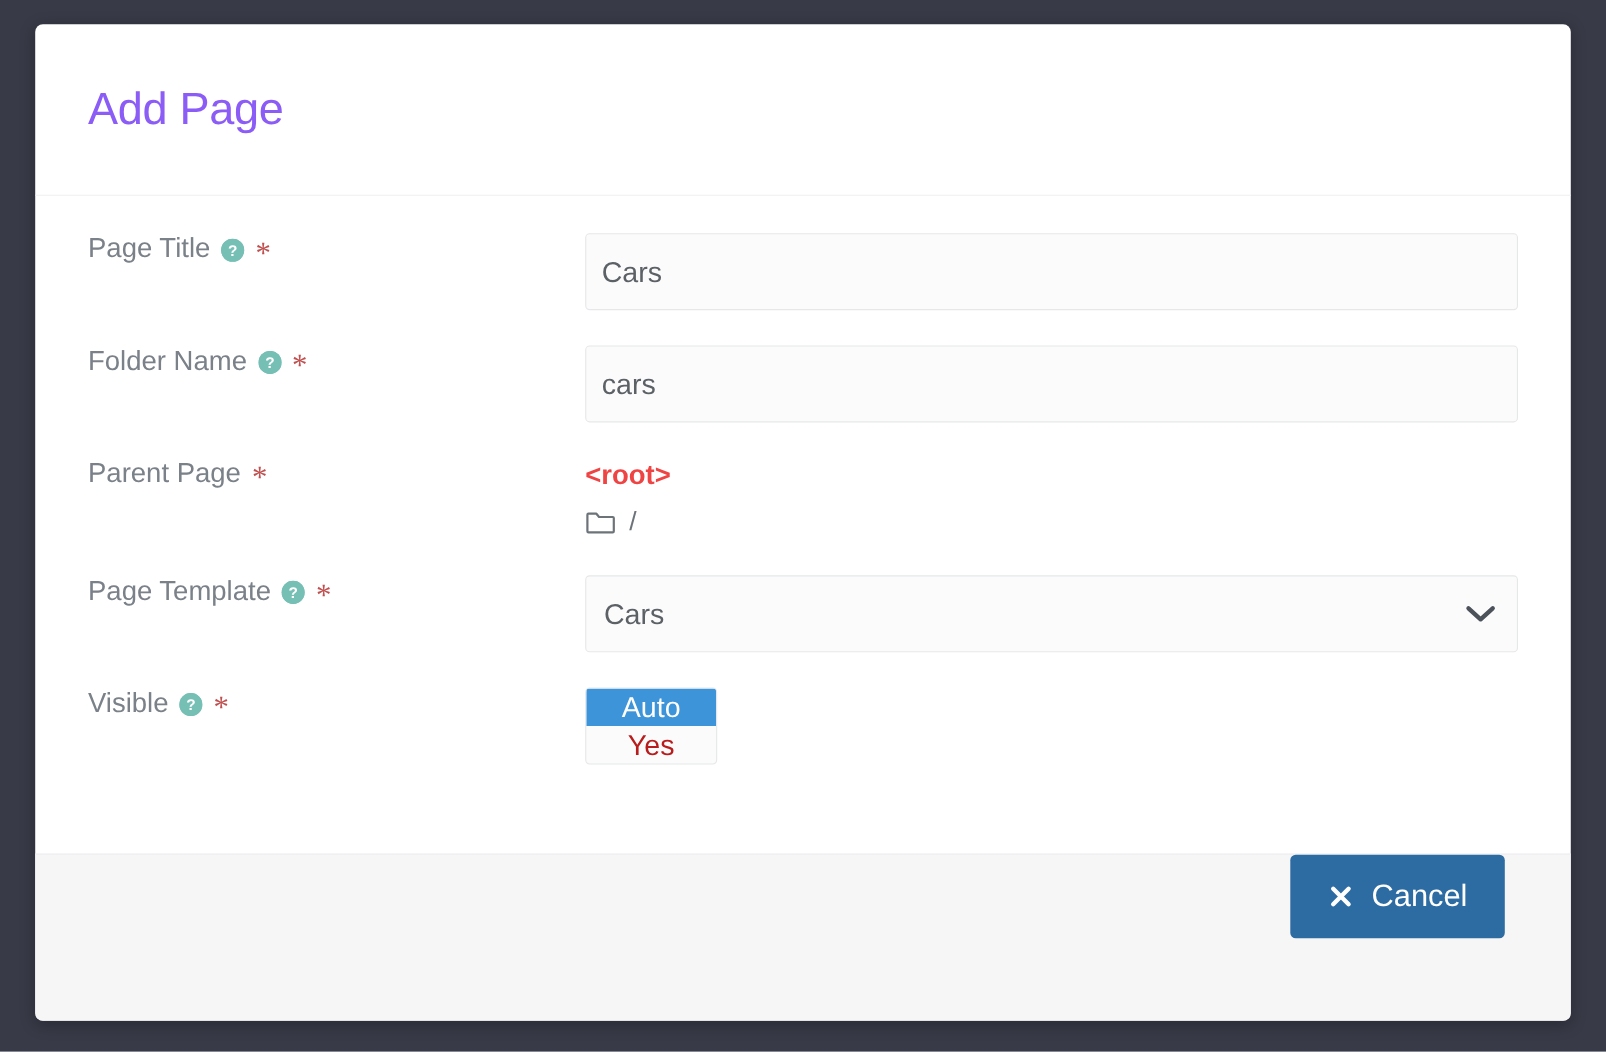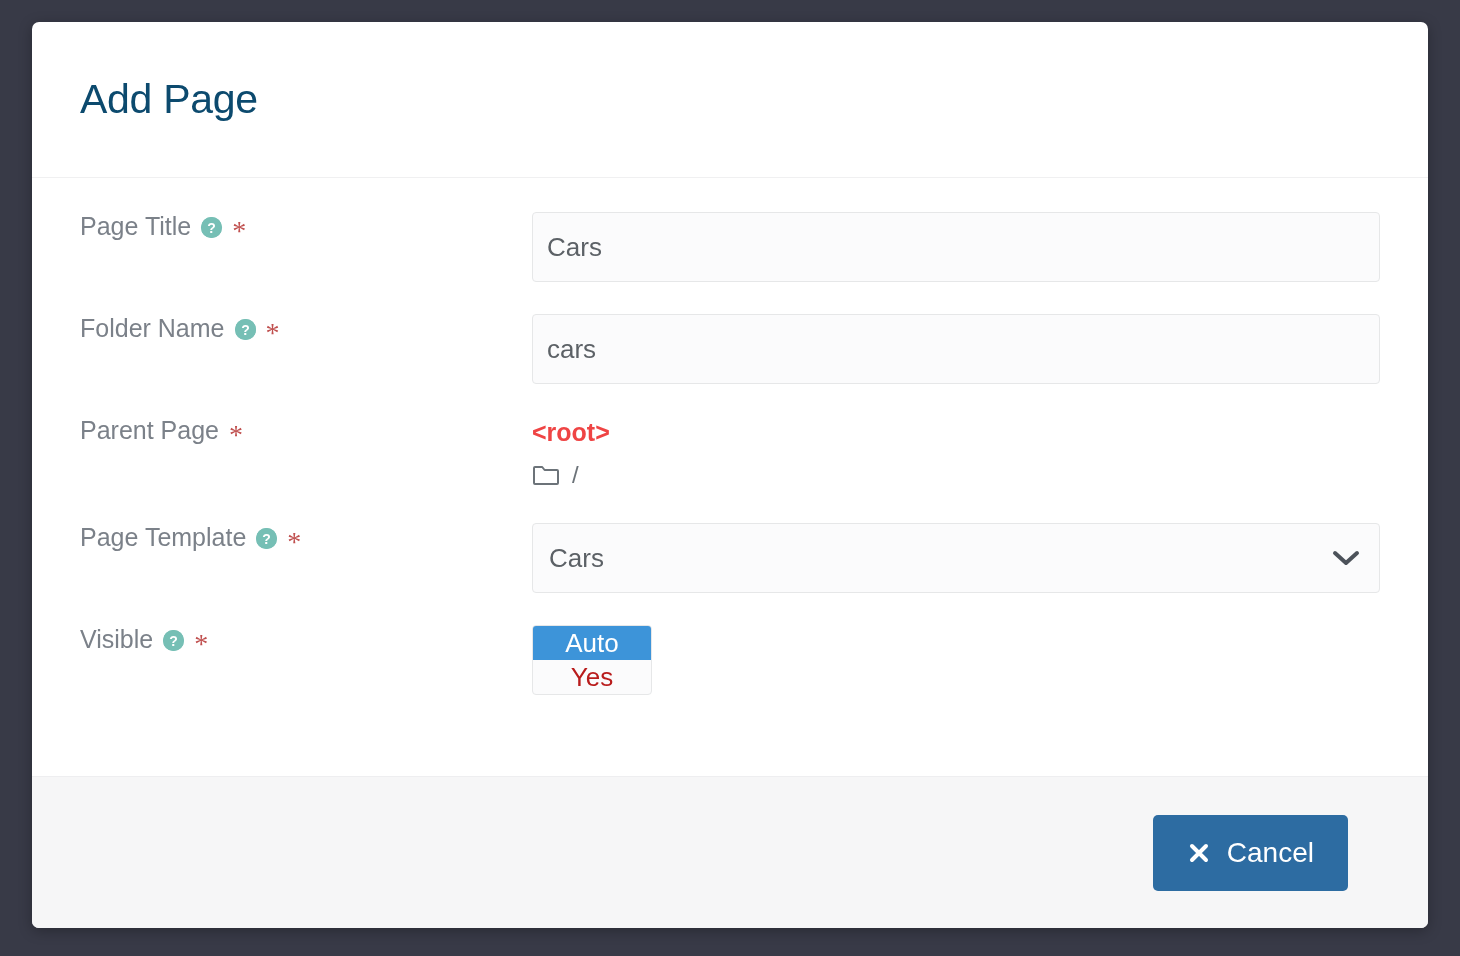--- a/index.html
+++ b/index.html
@@ -36,21 +36,21 @@
     height: 156px;
     flex: 0 0 156px;
     border-bottom: 1px solid #f0f0f1;
     display: flex;
     align-items: center;
     padding: 0 48px;
   }
   .modal-title {
     font-size: 41px;
     font-weight: 400;
-    color: #0c4a6e;
+    color: #8b5cf6;
     letter-spacing: -0.3px;
     line-height: 1;
   }
 
   
   .modal-body {
     flex: 1 1 auto;
     padding: 34px 48px 0 48px;
   }
 
@@ -198,23 +198,23 @@
     background: #3d94d9;
     color: #ffffff;
   }
 
   
   .modal-footer {
     flex: 0 0 152px;
     background: #f6f6f7;
     border-top: 1px solid #eeeef0;
     display: flex;
-    align-items: center;
+    align-items: flex-start;
     justify-content: flex-end;
-    padding: 0 80px;
+    padding: 0 60px;
     gap: 15px;
   }
   .btn {
     display: inline-flex;
     align-items: center;
     gap: 16px;
     border: none;
     border-radius: 5px;
     font-family: "Liberation Sans", sans-serif;
     font-size: 28px;

